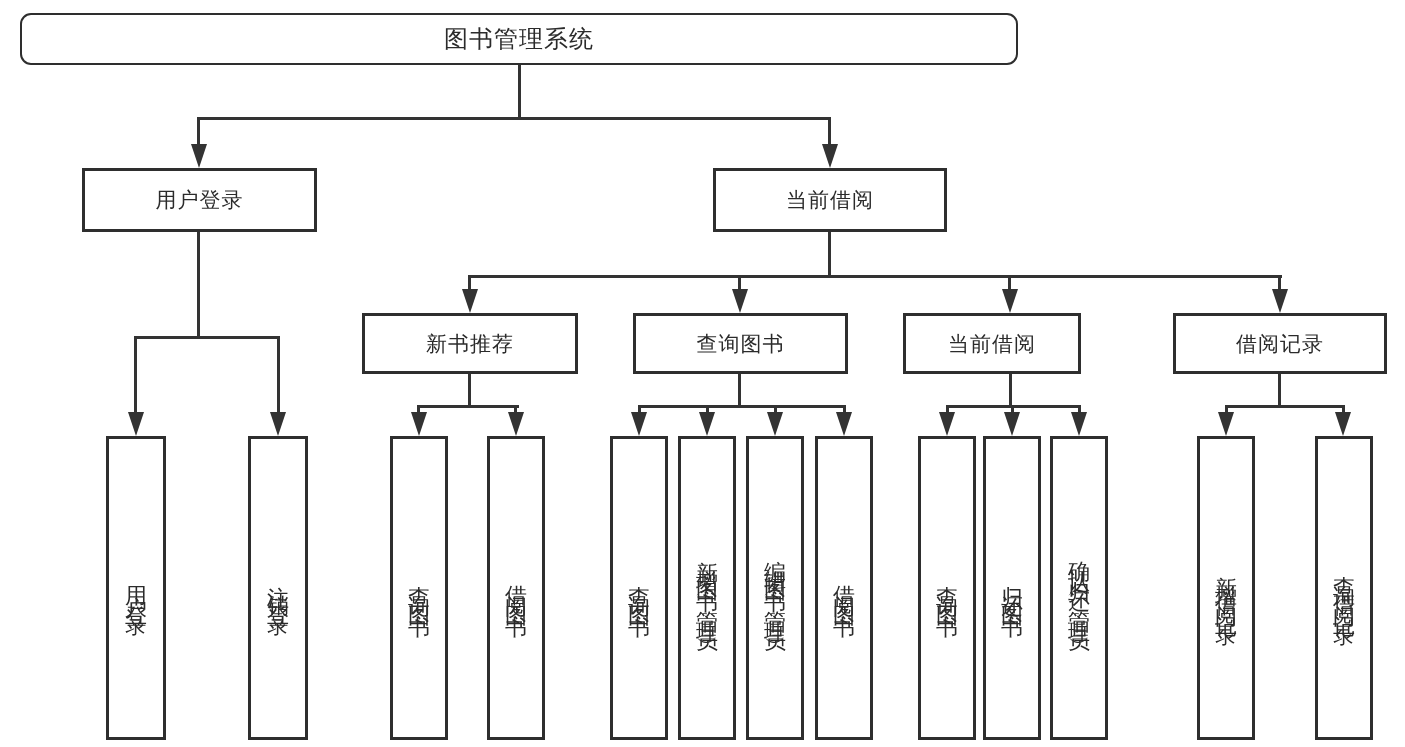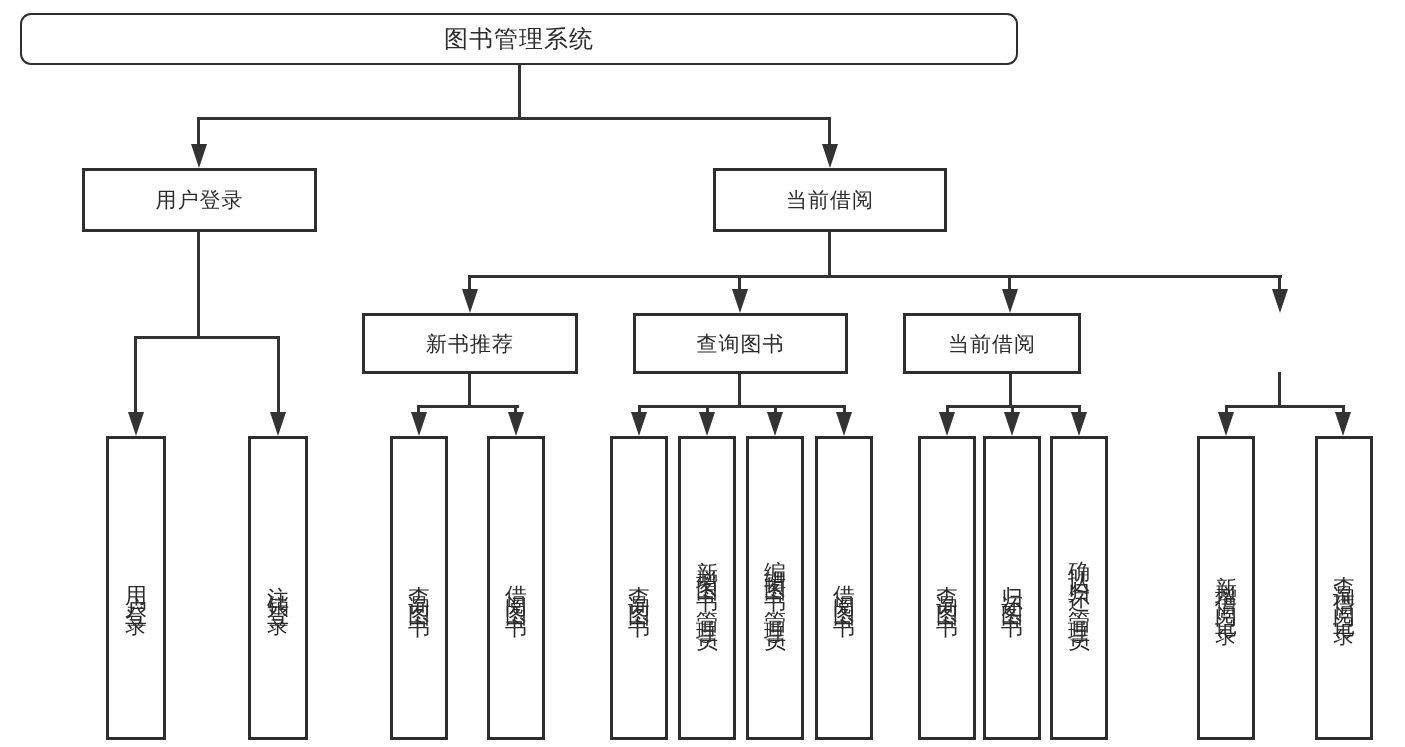--- a/index.html
+++ b/index.html
@@ -50,20 +50,23 @@
   </div>
 
   <div class="node" style="left:362px; top:313px; width:216px; height:61px;">
     <span>新书推荐</span>
   </div>
   <div class="node" style="left:633px; top:313px; width:215px; height:61px;">
     <span>查询图书</span>
   </div>
   <div class="node" style="left:903px; top:313px; width:178px; height:61px;">
     <span>当前借阅</span>
+  </div>
+  <div class="node" style="left:1173px; top:313px; width:214px; height:61px;">
+    <span>借阅记录</span>
   </div>
 
   <div class="node leaf" style="left:106px; top:436px; width:60px; height:304px;">
     <span class="vtext">用户登录</span>
   </div>
   <div class="node leaf" style="left:248px; top:436px; width:60px; height:304px;">
     <span class="vtext">注销登录</span>
   </div>
 
   <div class="node leaf" style="left:390px; top:436px; width:58px; height:304px;">

